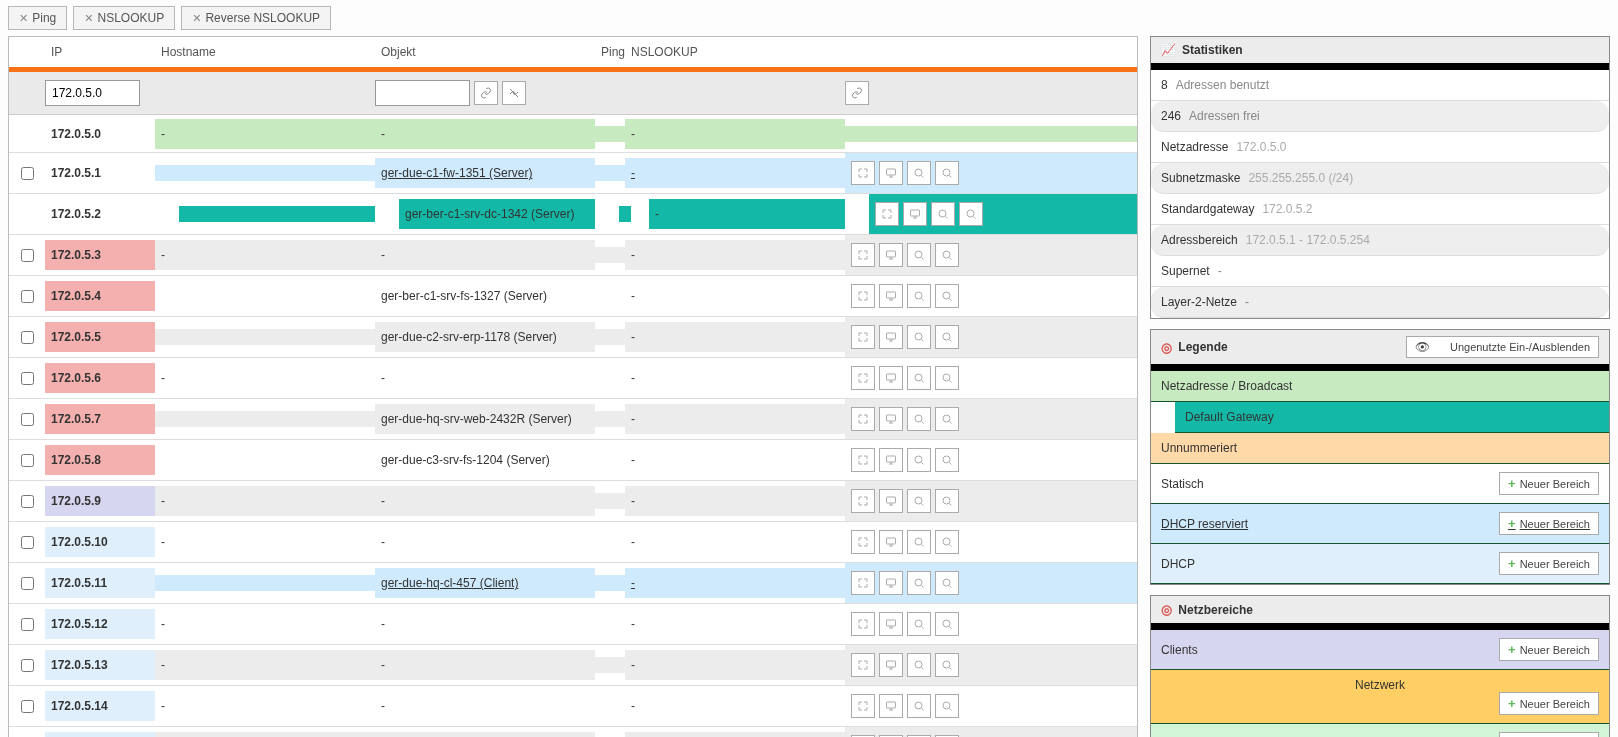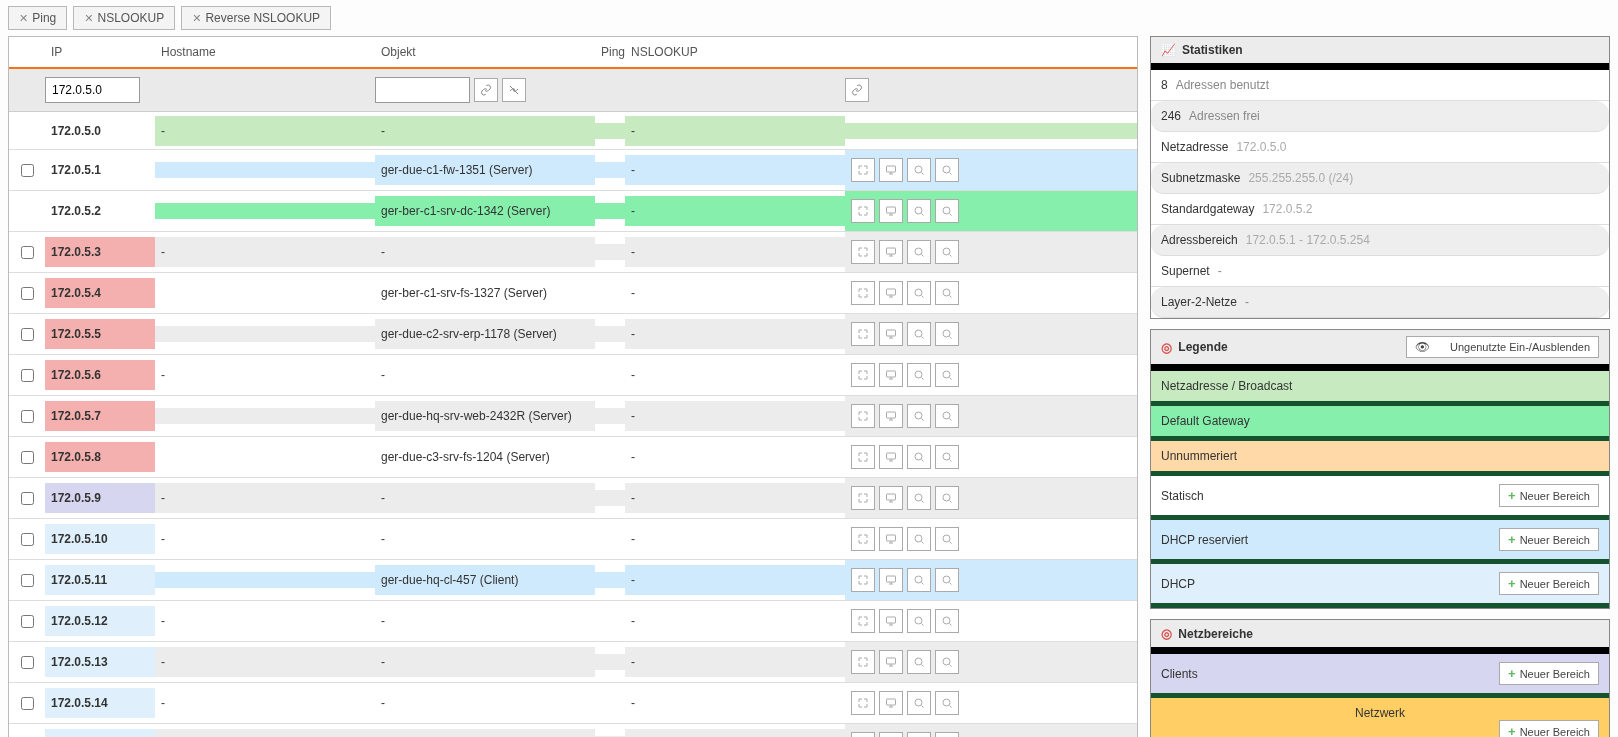--- a/index.html
+++ b/index.html
@@ -72,21 +72,21 @@
   .stat-row {
     padding: 8px 10px;
     border-bottom: 1px solid #ddd;
     background: #fff;
     font-size: 12px;
   }
   .stat-row.alt { background: #eeeeee; border-radius: 13px; }
   .stat-val { color: #888; margin-left: 8px; }
   .legend-row, .area-row {
     padding: 8px 10px;
-    border-bottom: 5px solid #14532d;
+    border-bottom: 1px solid #14532d;
     font-size: 12px;
     display: flex;
     align-items: center;
   }
   .plus-btn {
     margin-left: auto;
     border: 1px solid #aaa;
     background: #fff;
     padding: 3px 8px;
     font-size: 11px;
@@ -96,21 +96,21 @@
     gap: 4px;
     color: #444;
   }
   .plus { color: #5cb85c; font-weight: bold; font-size: 13px; }
 
   
   .thead {
     display: grid;
     grid-template-columns: 36px 110px 220px 220px 30px 220px 1fr;
     background: #fff;
-    border-bottom: 2px solid #f97316;
+    border-bottom: 5px solid #f97316;
   }
   .thead > div { padding: 8px 6px; color: #555; font-size: 12px; }
   .filter-row {
     display: grid;
     grid-template-columns: 36px 110px 220px 220px 30px 220px 1fr;
     background: #eaeaea;
     border-bottom: 1px solid #ccc;
     align-items: center;
     padding: 8px 0;
   }
@@ -143,22 +143,22 @@
     align-items: center;
     min-height: 38px;
   }
   .trow > div { padding: 8px 6px; font-size: 12px; }
   .ip-cell { font-weight: bold; }
   .row-actions { display: flex; gap: 4px; }
   .chk { text-align: center; }
 
   
   .c-green   { background: #c7eac0; }
-  .c-blue    { background: #cfeafc; }
-  .c-yellow  { background: #86efac; }
+  .c-blue    { background: #cfeafc; text-decoration: underline; }
+  .c-yellow  { background: #14b8a6; margin-left: 24px; }
   .c-red     { background: #f4b0ae; }
   .c-gray    { background: #ececec; }
   .c-lav     { background: #d6d6f0; }
   .c-lblue   { background: #dff0fc; }
   .c-orange  { background: #ffd9a8; }
   .c-mint    { background: #d2f5d8; }
   .c-amber   { background: #ffcf66; flex-direction: column; }
   .xicon::before { content: "✕"; color:#888; font-size:11px; }
   .eye::before { content: "👁"; font-size:12px; }
   .stats-ic::before { content: "📈"; font-size:12px; }

